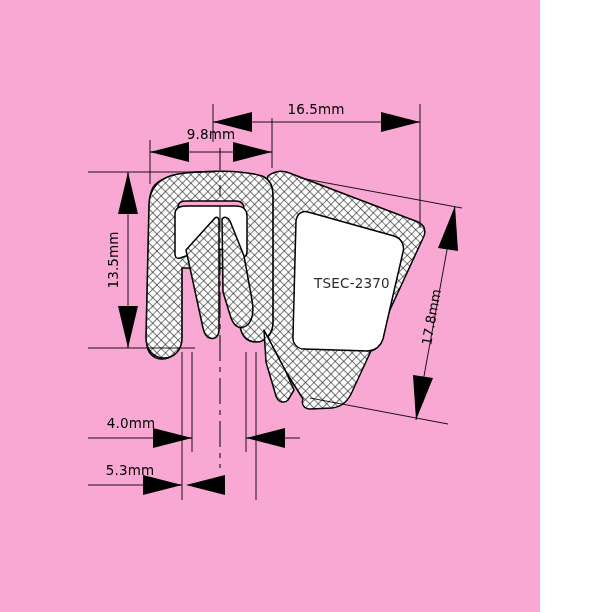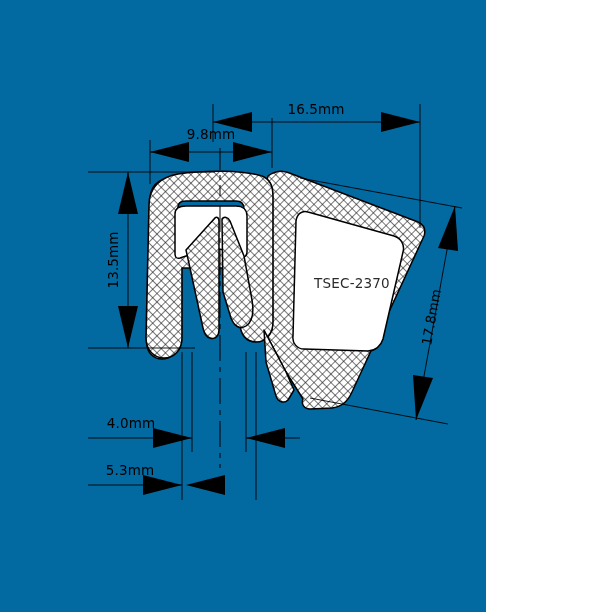--- a/index.html
+++ b/index.html
@@ -1,21 +1,21 @@
 <!DOCTYPE html>
 <html><head>
 <meta charset="utf-8">
 <style>
   html,body{margin:0;padding:0;background:#ffffff;}
   body{
     width:612px;height:612px;overflow:hidden;
     font-family:"DejaVu Sans","Liberation Sans",sans-serif;
     color:#000;
   }
-  #stage{position:relative;width:486px;height:612px;background:#0369a1;}
+  #stage{position:relative;width:540px;height:612px;background:#f9a8d4;}
   svg{display:block;}
   .dimtext{
     font-family:"DejaVu Sans","Liberation Sans",sans-serif;
     font-size:13.5px;
     fill:#000;
     letter-spacing:0.1px;
   }
   .partlabel{
     font-family:"DejaVu Sans","Liberation Sans",sans-serif;
     font-size:13.5px;

